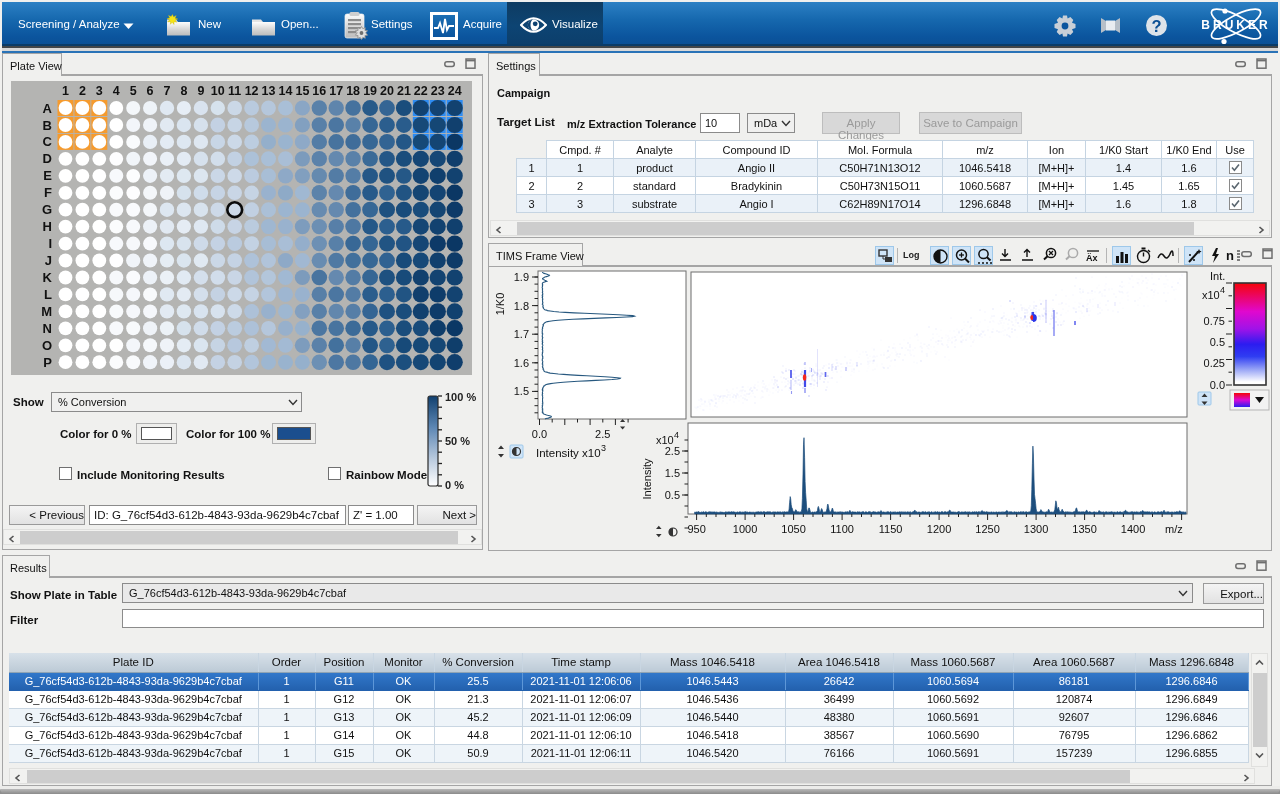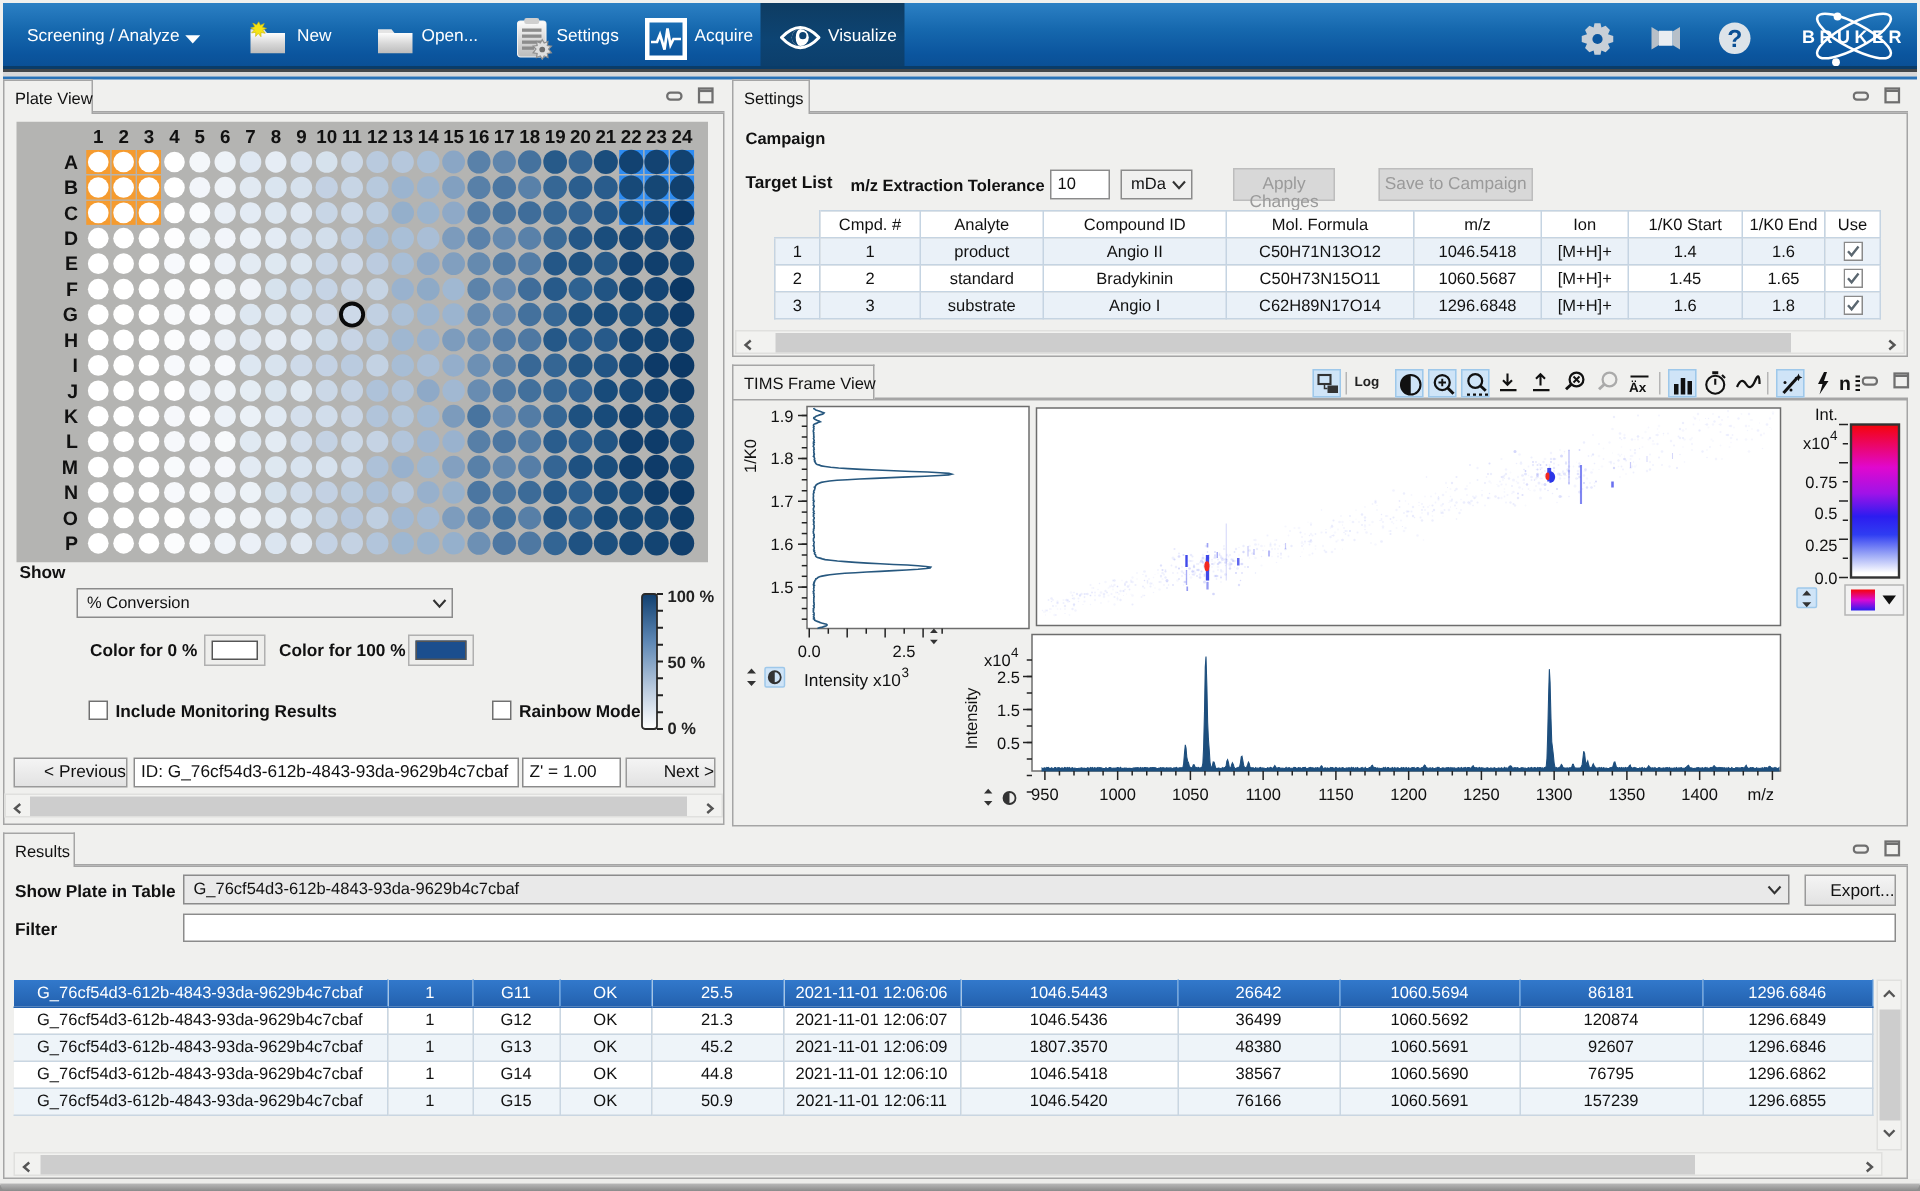--- a/index.html
+++ b/index.html
@@ -559,21 +559,21 @@
       <text x="52" y="150.1" font-size="13" font-weight="bold" fill="#111" text-anchor="end">H</text>
       <text x="52" y="167.1" font-size="13" font-weight="bold" fill="#111" text-anchor="end">I</text>
       <text x="52" y="184.0" font-size="13" font-weight="bold" fill="#111" text-anchor="end">J</text>
       <text x="52" y="201.0" font-size="13" font-weight="bold" fill="#111" text-anchor="end">K</text>
       <text x="52" y="217.9" font-size="13" font-weight="bold" fill="#111" text-anchor="end">L</text>
       <text x="52" y="234.9" font-size="13" font-weight="bold" fill="#111" text-anchor="end">M</text>
       <text x="52" y="251.8" font-size="13" font-weight="bold" fill="#111" text-anchor="end">N</text>
       <text x="52" y="268.8" font-size="13" font-weight="bold" fill="#111" text-anchor="end">O</text>
       <text x="52" y="285.8" font-size="13" font-weight="bold" fill="#111" text-anchor="end">P</text>
     </svg>
-    <div class="lbl" style="left:13px;top:376px;font-size:11.5px">Show</div>
+    <div class="lbl" style="left:13px;top:396px;font-size:11.5px">Show</div>
     <div class="combo" style="left:51px;top:392px;width:251px;height:20px">% Conversion</div>
     <svg class="abs" style="left:288px;top:399px" width="10" height="7">
       <path d="M1,1 L5,5.5 L9,1" fill="none" stroke="#333" stroke-width="1.4"></path>
     </svg>
     <div class="lbl" style="left:60px;top:428px;font-size:11.5px">Color for 0 %</div>
     <div class="abs" style="left:136px;top:423px;width:41px;height:21px;background:#eeeeec;border:1px solid #b0b0b0"></div>
     <div class="abs" style="left:141px;top:427px;width:31px;height:13px;background:#fff;border:1px solid #555"></div>
     <div class="lbl" style="left:186px;top:428px;font-size:11.5px">Color for 100 %</div>
     <div class="abs" style="left:272px;top:423px;width:44px;height:21px;background:#eeeeec;border:1px solid #b0b0b0"></div>
     <div class="abs" style="left:277px;top:427px;width:34px;height:13px;background:#1b4e8e;border:1px solid #555"></div>
@@ -626,21 +626,21 @@
       <line x1="22" y1="2.6" x2="31" y2="2.6" stroke="#6f6f6f" stroke-width="1.6"></line>
     </svg>
     <div class="lbl" style="left:497px;top:87px">Campaign</div>
     <div class="lbl" style="left:497px;top:116px;font-size:11.5px">Target List</div>
     <div class="lbl" style="left:567px;top:118px">m/z Extraction Tolerance</div>
     <div class="field" style="left:700px;top:113px;width:40px;height:20px">10</div>
     <div class="combo" style="left:747px;top:113px;width:48px;height:20px">mDa</div>
     <svg class="abs" style="left:781px;top:120px" width="10" height="7">
       <path d="M1,1 L5,5.5 L9,1" fill="none" stroke="#333" stroke-width="1.4"></path>
     </svg>
-    <div class="btnd" style="left:822px;top:112px;width:68px;height:22px;padding-top:4px">Apply Changes</div>
+    <div class="btnd" style="left:822px;top:112px;width:78px;height:22px;padding-top:4px">Apply Changes</div>
     <div class="btnd" style="left:919px;top:112px;width:103px;height:22px;padding-top:4px">Save to Campaign</div>
     <table class="stbl" style="left:516px;top:140px;width:737px">
       <colgroup>
         <col style="width:30px">
         <col style="width:67px">
         <col style="width:82px">
         <col style="width:122px">
         <col style="width:125px">
         <col style="width:85px">
         <col style="width:58px">
@@ -2002,20 +2002,33 @@
         <col style="width:61px">
         <col style="width:88px">
         <col style="width:118px">
         <col style="width:145px">
         <col style="width:108px">
         <col style="width:120px">
         <col style="width:122px">
         <col style="width:113px">
       </colgroup>
       <tbody>
+        <tr>
+          <td class="rhead" style="height:19px">Plate ID</td>
+          <td class="rhead" style="height:19px">Order</td>
+          <td class="rhead" style="height:19px">Position</td>
+          <td class="rhead" style="height:19px">Monitor</td>
+          <td class="rhead" style="height:19px">% Conversion</td>
+          <td class="rhead" style="height:19px">Time stamp</td>
+          <td class="rhead" style="height:19px">Mass 1046.5418</td>
+          <td class="rhead" style="height:19px">Area 1046.5418</td>
+          <td class="rhead" style="height:19px">Mass 1060.5687</td>
+          <td class="rhead" style="height:19px">Area 1060.5687</td>
+          <td class="rhead" style="height:19px">Mass 1296.6848</td>
+        </tr>
         <tr class="rsel" style="">
           <td>G_76cf54d3-612b-4843-93da-9629b4c7cbaf</td>
           <td>1</td>
           <td>G11</td>
           <td>OK</td>
           <td>25.5</td>
           <td>2021-11-01 12:06:06</td>
           <td>1046.5443</td>
           <td>26642</td>
           <td>1060.5694</td>
@@ -2035,21 +2048,21 @@
           <td>120874</td>
           <td>1296.6849</td>
         </tr>
         <tr class="" style="background:#eef4f9">
           <td>G_76cf54d3-612b-4843-93da-9629b4c7cbaf</td>
           <td>1</td>
           <td>G13</td>
           <td>OK</td>
           <td>45.2</td>
           <td>2021-11-01 12:06:09</td>
-          <td>1807.3570</td>
+          <td>1046.5440</td>
           <td>48380</td>
           <td>1060.5691</td>
           <td>92607</td>
           <td>1296.6846</td>
         </tr>
         <tr class="" style="background:#fff">
           <td>G_76cf54d3-612b-4843-93da-9629b4c7cbaf</td>
           <td>1</td>
           <td>G14</td>
           <td>OK</td>

